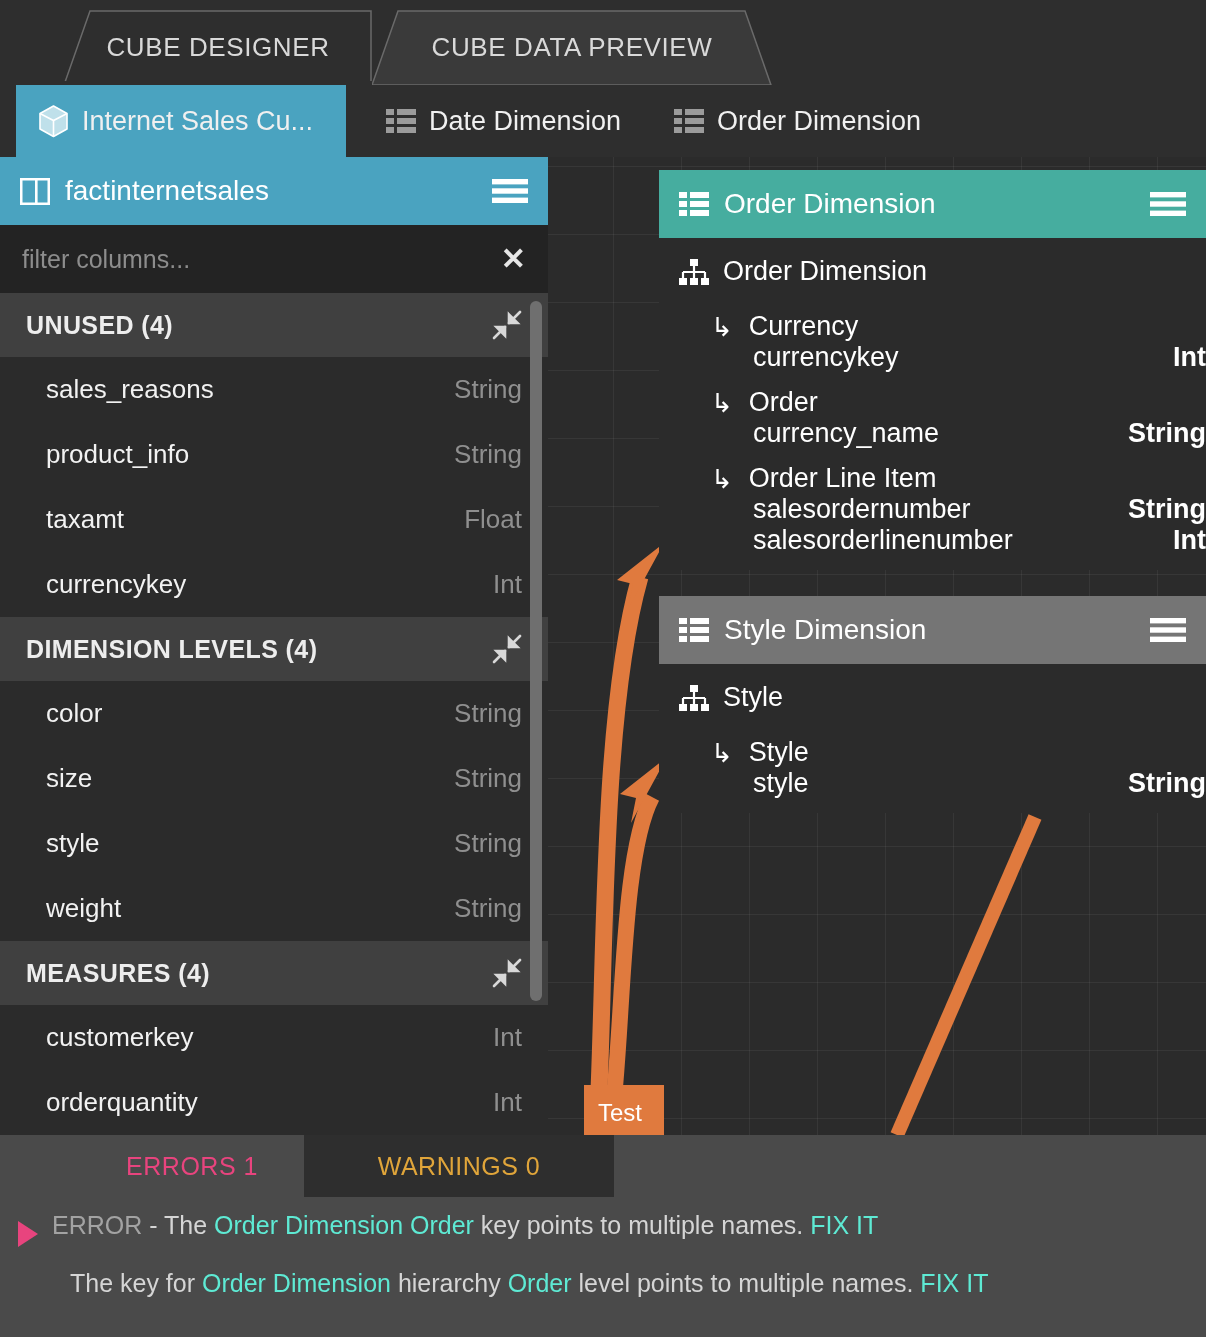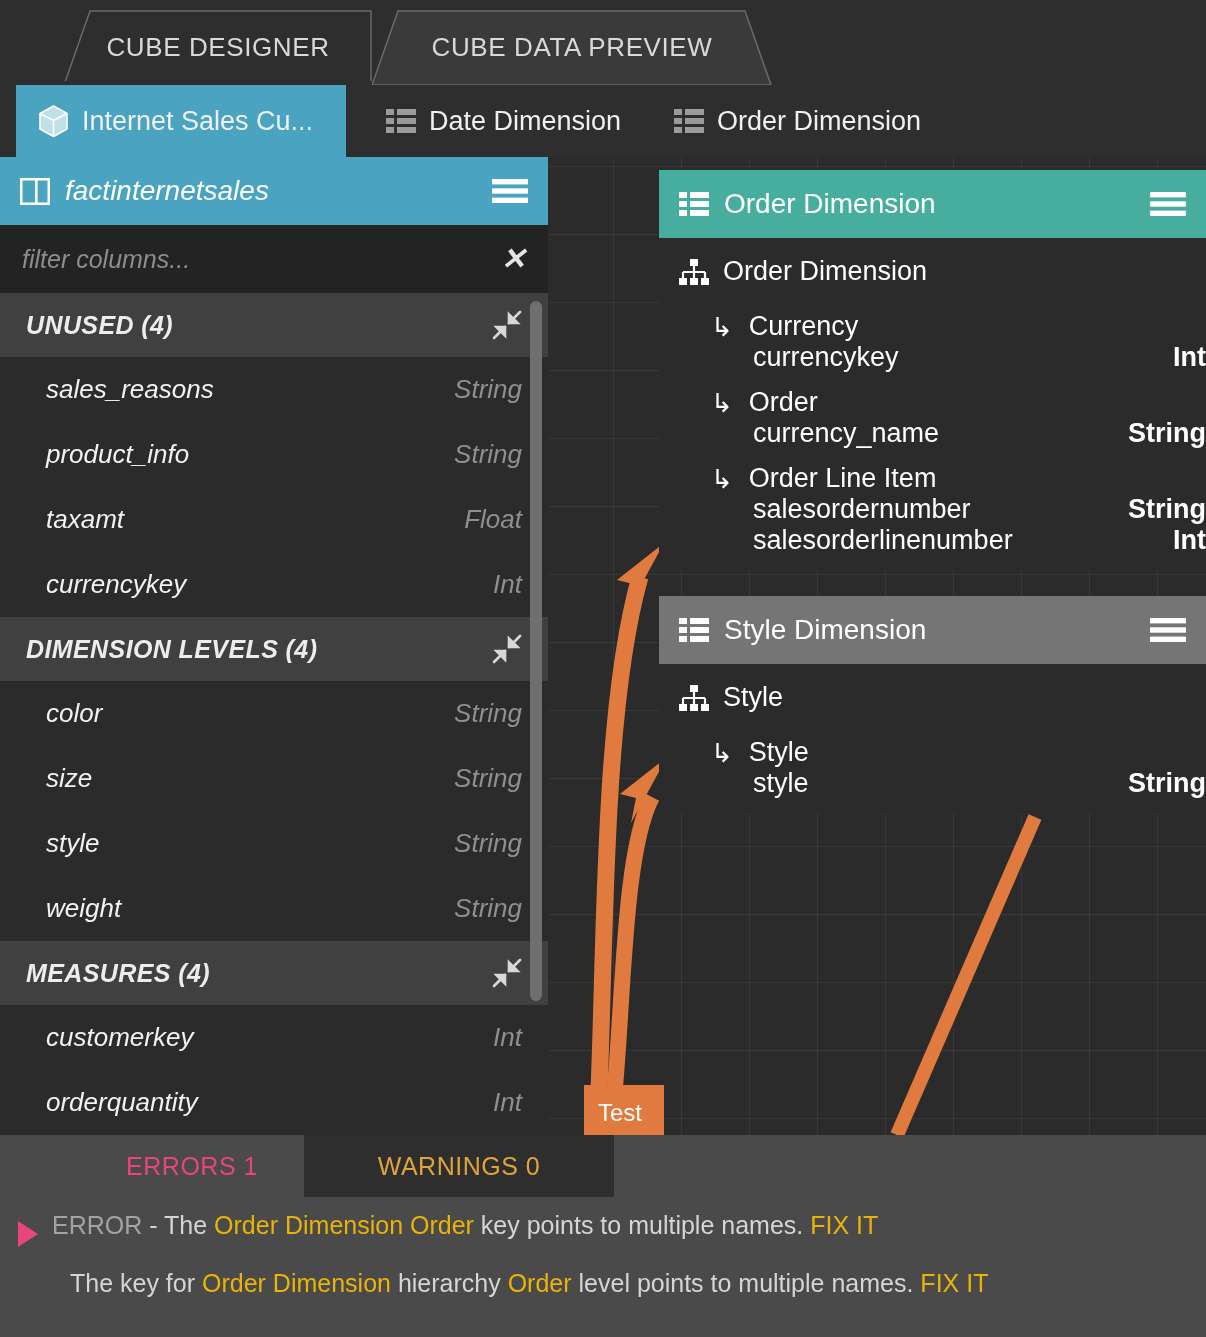--- a/index.html
+++ b/index.html
@@ -43,21 +43,21 @@
   .canvas{position:absolute;left:0;top:157px;width:1206px;height:978px;background:#2b2b2b;overflow:hidden;}
   .grid{position:absolute;inset:0;
     background-image:
       linear-gradient(to right, rgba(255,255,255,.055) 1px, transparent 1px),
       linear-gradient(to bottom, rgba(255,255,255,.055) 1px, transparent 1px);
     background-size:68px 68px;background-position:1px 9px;}
   .canvas-edge-l{position:absolute;left:0;top:0;width:2px;height:100%;background:#4aa3c0;opacity:.9;}
   .links{position:absolute;inset:0;}
 
   
-  .panel-left{position:absolute;left:0;top:0;width:548px;background:#2e2e2e;font-style:italic;}
+  .panel-left{position:absolute;left:0;top:0;width:548px;background:#2e2e2e;}
   .panel-head{
     height:68px;display:flex;align-items:center;gap:15px;padding:0 20px;
     font-size:28px;color:#ffffff;
   }
   .panel-head .burger{margin-left:auto;}
   .head-cyan{background:#4aa3c0;}
   .head-teal{background:#46ad9f;}
   .head-grey{background:#757575;}
 
   .filter-row{height:68px;background:#232323;display:flex;align-items:center;padding:0 22px;}
@@ -92,21 +92,21 @@
   .dock{position:absolute;left:0;bottom:0;width:1206px;height:202px;background:#4a4a4a;}
   .dock-tabs{position:absolute;left:0;top:0;height:62px;width:100%;}
   .dock-tab{position:absolute;top:0;height:62px;display:flex;align-items:center;justify-content:center;font-size:25px;letter-spacing:.5px;}
   #dock-errors{left:80px;width:224px;color:#e8447e;}
   #dock-warnings{left:304px;width:310px;color:#e0a53a;background:#2e2e2e;}
   .dock-body{position:absolute;left:0;top:62px;width:100%;padding:14px 0 0 18px;}
   .err-line{display:flex;align-items:flex-start;gap:14px;font-size:25px;color:#d5d5d5;}
   .err-tri{width:0;height:0;border-left:20px solid #e8447e;border-top:13px solid transparent;border-bottom:13px solid transparent;margin-top:10px;}
   .err-sub{font-size:25px;color:#d5d5d5;padding:22px 0 0 52px;}
   .k-err{color:#a3a3a3;}
-  .k-link{color:#eab308;}
+  .k-link{color:#5eead4;}
 
   
   .testnode{position:absolute;background:#e07a3e;color:#fff;font-size:24px;
     display:flex;align-items:center;padding:0 14px;}
 </style>
 </head>
 <body>
 
 <div id="app">
 

